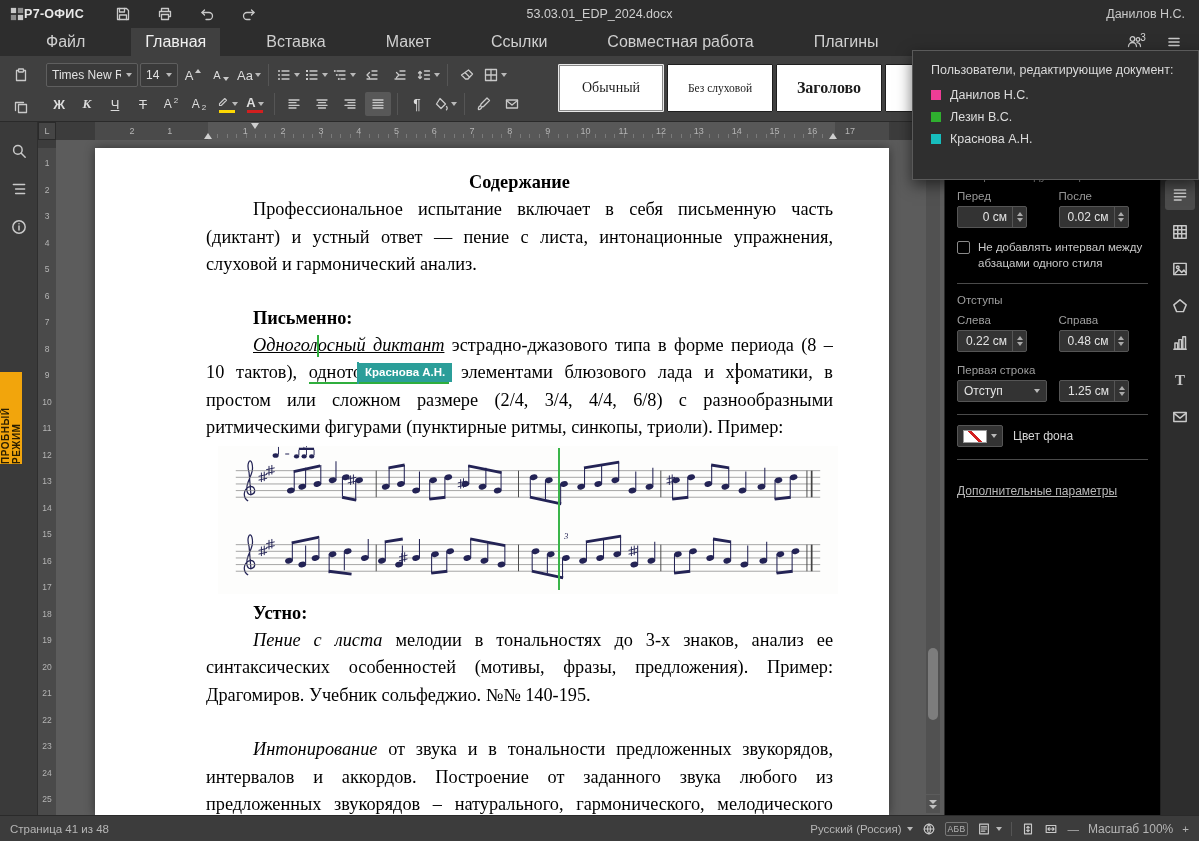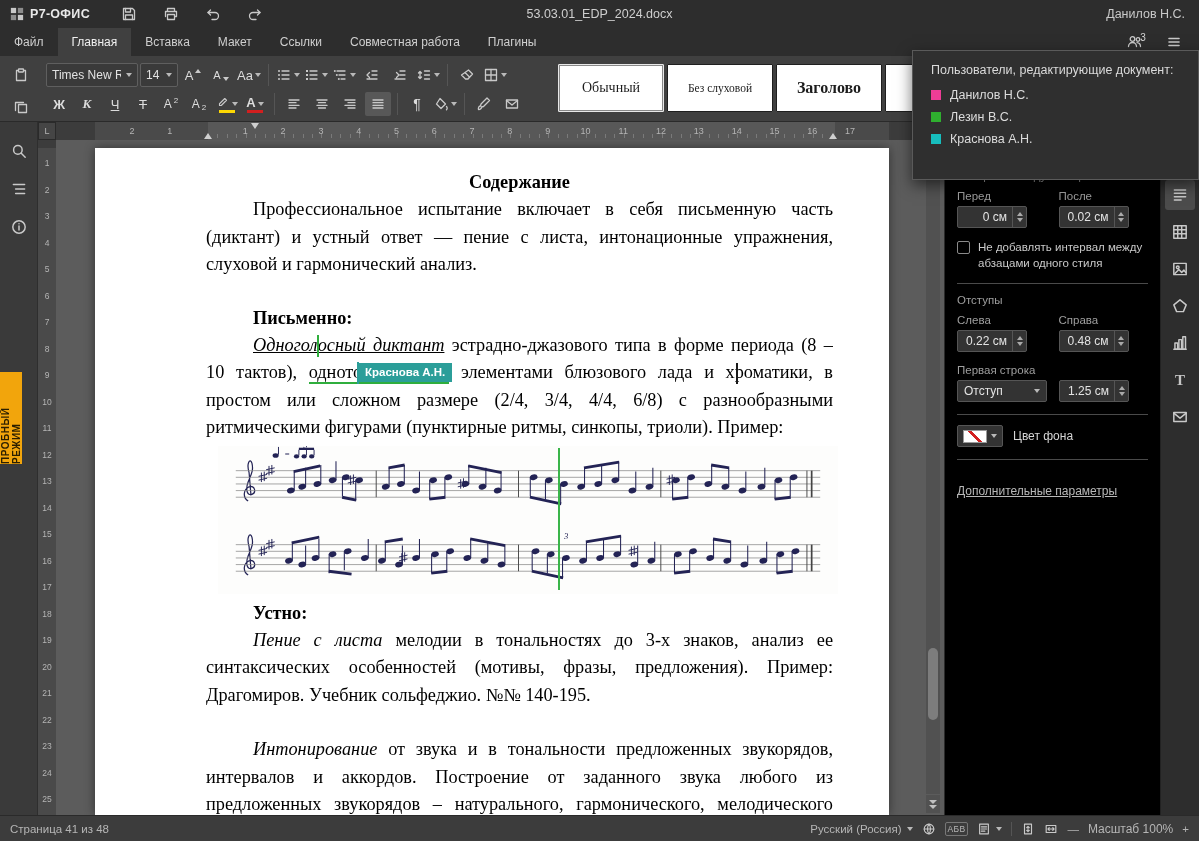--- a/index.html
+++ b/index.html
@@ -9,30 +9,30 @@
     background:#5c5c5c; font-family:"Liberation Sans", sans-serif;
     -webkit-font-smoothing:antialiased;
   }
   .ic { width:16px; height:16px; stroke:#c9c9c9; fill:none; stroke-width:1.3; stroke-linecap:round; stroke-linejoin:round; }
   .ic14 { width:14px; height:14px; }
   .ic18 { width:18px; height:18px; }
   .caret-down { width:0; height:0; border-left:3.5px solid transparent; border-right:3.5px solid transparent; border-top:4px solid #b9b9b9; display:inline-block; }
 
   
   .titlebar { position:absolute; left:0; top:0; width:1199px; height:28px; background:#2d2d2d; display:flex; align-items:center; color:#d8d8d8; font-size:12.5px; z-index:20; }
-  .logo { margin-left:10px; display:flex; align-items:center; gap:6px; }
+  .logo { margin-left:10px; display:flex; align-items:center; }
   .appname { font-weight:bold; color:#e9e9e9; letter-spacing:.3px; }
   .tb-actions { display:flex; align-items:center; margin-left:26px; gap:16px; }
   .tb-btn { width:26px; height:22px; display:flex; align-items:center; justify-content:center; background:none; border:none; cursor:pointer; }
   .doc-title { position:absolute; left:0; right:0; text-align:center; color:#cfcfcf; pointer-events:none; }
   .username { margin-left:auto; margin-right:14px; color:#c9c9c9; z-index:2; }
 
   
   .tabsbar { position:absolute; left:0; top:28px; width:1199px; height:28px; background:#2d2d2d; display:flex; align-items:stretch; z-index:19; }
-  .tab { padding:0 14px; display:flex; align-items:center; color:#cfcfcf; font-size:12px; cursor:pointer; }
+  .tab { padding:0 14px; display:flex; align-items:center; color:#cfcfcf; font-size:16px; cursor:pointer;margin-left:32px; }
   .tab.active { background:#404040; color:#f0f0f0; }
   .tabs-right { margin-left:auto; display:flex; align-items:center; gap:10px; padding-right:12px; }
   .userscount { font-size:10px; color:#d6d6d6; position:relative; top:-5px; left:-3px; }
 
   
   .toolbar { position:absolute; left:0; top:56px; width:1199px; height:66px; background:#404040; border-bottom:1px solid #2a2a2a; z-index:10; }
   .clip-col { position:absolute; left:8px; top:7px; display:flex; flex-direction:column; gap:8px; }
   .tbtn { min-width:26px; height:24px; display:flex; align-items:center; justify-content:center; gap:2px; background:none; border:none; border-radius:2px; cursor:pointer; color:#dcdcdc; font-size:13px; }
   .tbtn.active { background:#585858; }
   .vsep { width:1px; height:22px; background:#555; margin:0 4px; align-self:center; }

